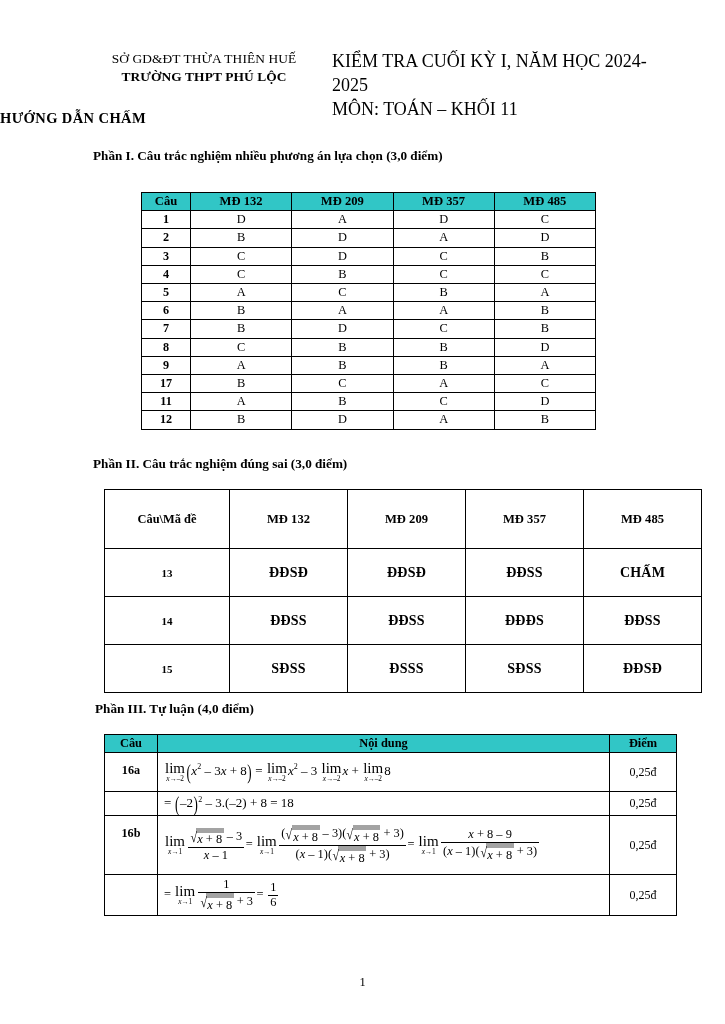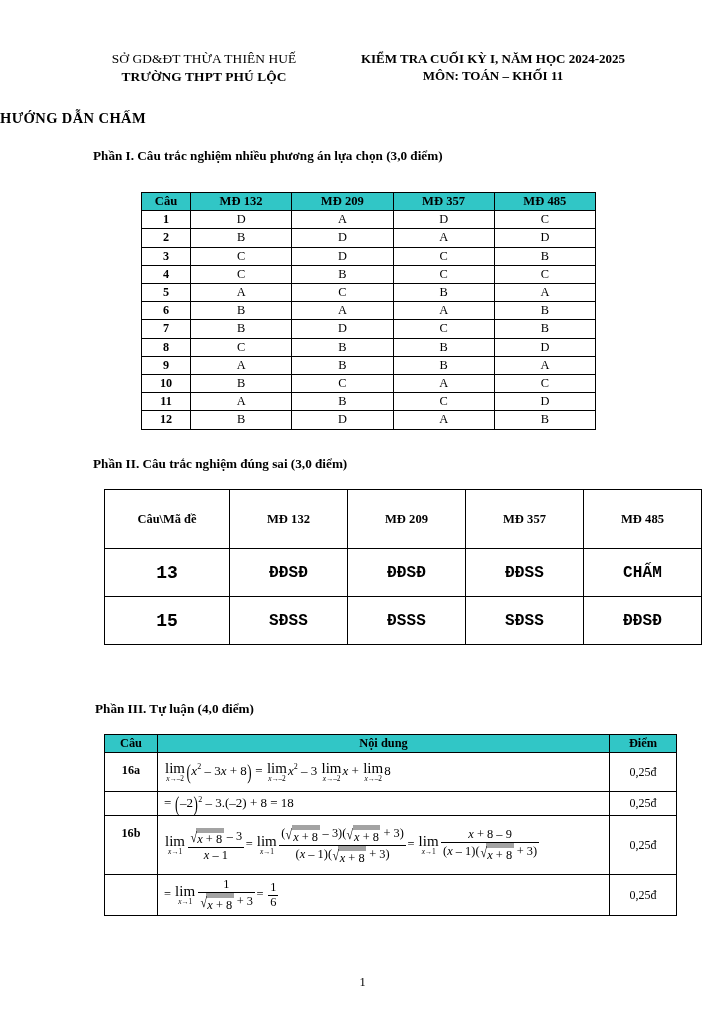--- a/index.html
+++ b/index.html
@@ -36,24 +36,24 @@
   .hdr-left {
     width: 256px;
     text-align: center;
     font-size: 13.4px;
     line-height: 1.32;
   }
   .hdr-left .line1 { font-weight: 400; letter-spacing: .1px; }
   .hdr-left .line2 { font-weight: bold; letter-spacing: .1px; }
   .hdr-right {
     flex: 1;
-    text-align: center;
-    font-size: 13px;
+    text-align: left;
+    font-size: 18px;
     line-height: 1.32;
-    font-weight: bold;
+    font-weight: normal;
   }
 
   .doc-subtitle {
     position: absolute;
     top: 110px;
     left: 0;
     width: 725px;
     font-size: 14.5px;
     font-weight: bold;
     letter-spacing: .4px;
@@ -116,22 +116,22 @@
     vertical-align: middle;
   }
   #table-part2 thead th { height: 58px; font-weight: bold; }
   #table-part2 tbody td { height: 47px; font-weight: bold; }
   #table-part2 col.c-cau { width: 125px; }
   #table-part2 col.c-md  { width: 118px; }
   #table-part2 .hdr-cau {
     font-weight: bold;
     font-size: 12.4px;
   }
-  #table-part2 .num-cell { font-weight: bold; font-size: 18px; font-family: Liberation Mono, monospace; }
-  #table-part2 .ans-cell { font-weight: bold; font-size: 16px; letter-spacing: .2px; font-family: Liberation Mono, monospace; }
+  #table-part2 .num-cell { font-weight: bold; font-size: 11px; }
+  #table-part2 .ans-cell { font-weight: bold; font-size: 14px; letter-spacing: .2px; }
 
   
   #table-part3 {
     position: absolute;
     top: 734px;
     left: 104px;
     width: 572px;
     font-size: 12.4px;
   }
   #table-part3 col.c-cau  { width: 53px; }
@@ -345,21 +345,21 @@
         <td>D</td>
       </tr>
       <tr>
         <td class="cau-col">9</td>
         <td>A</td>
         <td>B</td>
         <td>B</td>
         <td>A</td>
       </tr>
       <tr>
-        <td class="cau-col">10</td>
+        <td class="cau-col">17</td>
         <td>B</td>
         <td>C</td>
         <td>A</td>
         <td>C</td>
       </tr>
       <tr>
         <td class="cau-col">11</td>
         <td>A</td>
         <td>B</td>
         <td>C</td>
@@ -394,20 +394,27 @@
         <th>MĐ 485</th>
       </tr>
     </thead>
     <tbody>
       <tr>
         <td class="num-cell">13</td>
         <td class="ans-cell">ĐĐSĐ</td>
         <td class="ans-cell">ĐĐSĐ</td>
         <td class="ans-cell">ĐĐSS</td>
         <td class="ans-cell">CHẤM</td>
+      </tr>
+      <tr>
+        <td class="num-cell">14</td>
+        <td class="ans-cell">ĐĐSS</td>
+        <td class="ans-cell">ĐĐSS</td>
+        <td class="ans-cell">ĐĐĐS</td>
+        <td class="ans-cell">ĐĐSS</td>
       </tr>
       <tr>
         <td class="num-cell">15</td>
         <td class="ans-cell">SĐSS</td>
         <td class="ans-cell">ĐSSS</td>
         <td class="ans-cell">SĐSS</td>
         <td class="ans-cell">ĐĐSĐ</td>
       </tr>
     </tbody>
   </table>

